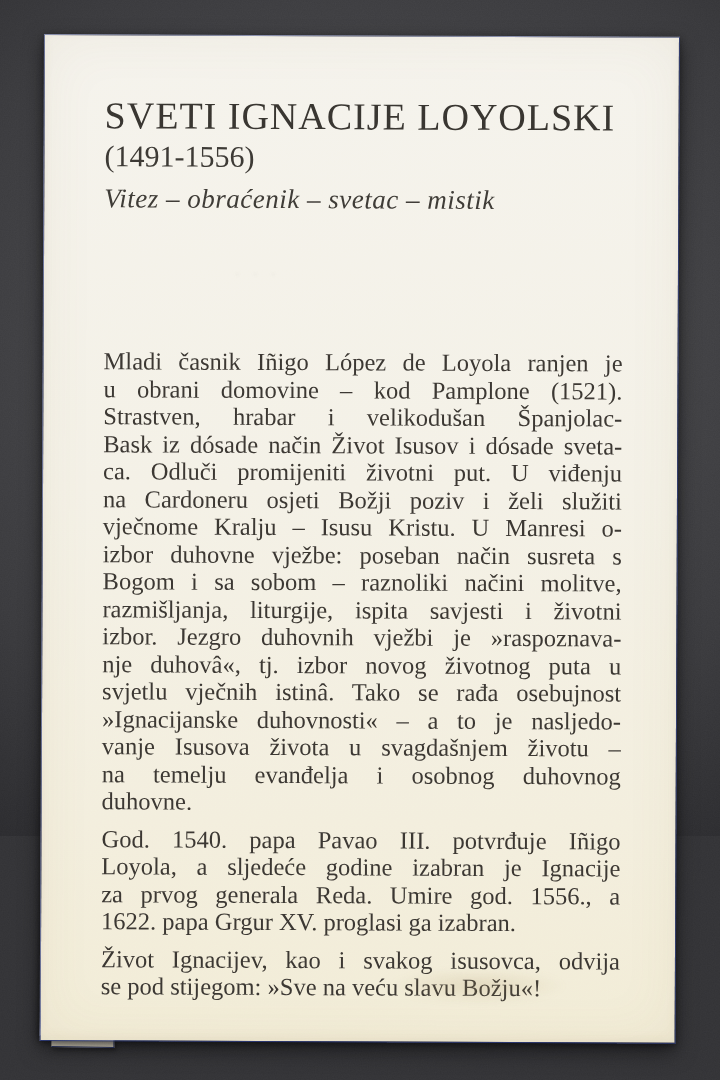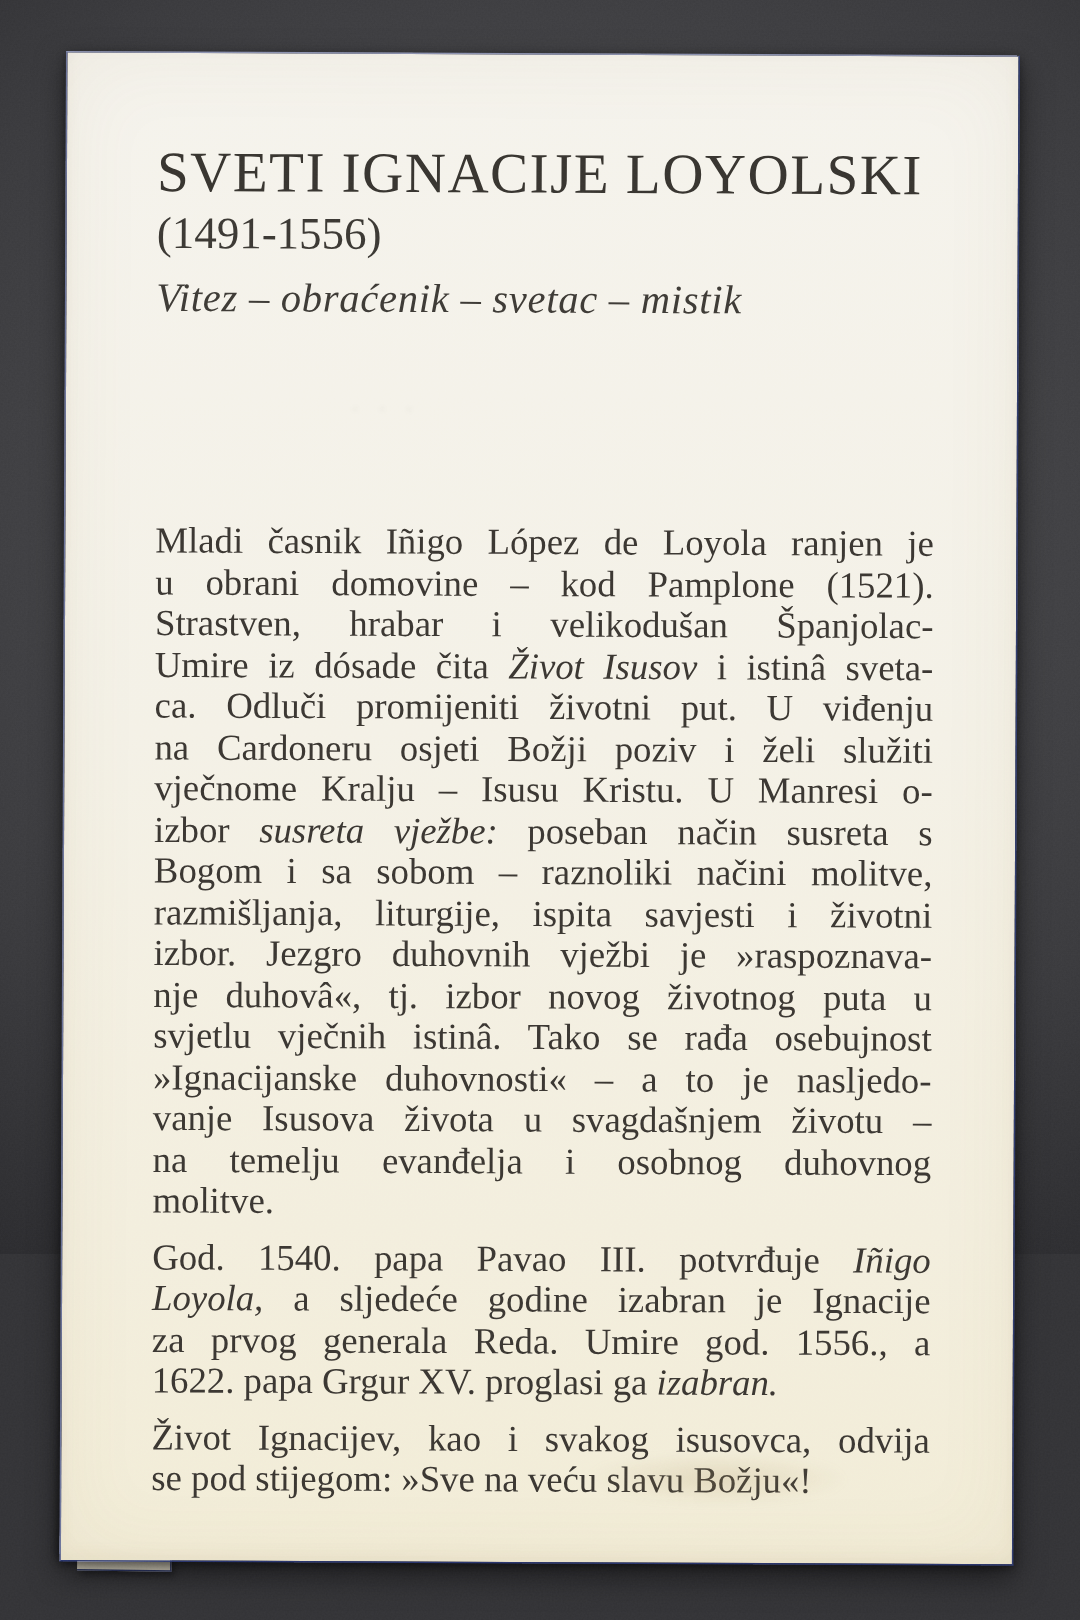--- a/index.html
+++ b/index.html
@@ -29,21 +29,21 @@
   .title{font-size:38px;line-height:44px;font-weight:normal;letter-spacing:1px;
        margin:58px 0 0 0;color:#36332e;white-space:nowrap;}
   .years{font-size:30px;line-height:34px;margin-top:2px;color:#3a3732;}
   .subtitle{font-size:27px;line-height:34px;margin-top:8px;font-style:italic;
        letter-spacing:.5px;color:#3c3934;}
   .bodytext{margin-top:132px;font-size:24.5px;line-height:27.5px;color:#393530;}
   .para{margin:0 0 10px 0;}
   .para:last-child{margin-bottom:0;}
   .line{text-align:justify;text-align-last:justify;}
   .line.last{text-align-last:left;}
-  .it{font-style:italic;}
+  .it{}
   .ghost-marks{position:absolute;left:190px;top:225px;width:260px;height:60px;
        color:rgba(95,95,108,.06);font-size:24px;letter-spacing:3px;
        filter:blur(1.5px);pointer-events:none;}
   .stain{position:absolute;left:352px;top:932px;width:170px;height:34px;border-radius:50%;
        background:radial-gradient(ellipse at center, rgba(168,146,95,.22) 0%, rgba(168,146,95,0) 75%);
        filter:blur(3px);pointer-events:none;}
 </style>
 </head>
 <body>
 
@@ -58,34 +58,34 @@
 
     <h1 class="title">SVETI IGNACIJE LOYOLSKI</h1>
     <div class="years">(1491-1556)</div>
     <div class="subtitle">Vitez – obraćenik – svetac – mistik</div>
 
     <div class="bodytext" id="body-paras">
         <div class="para">
           <div class="line"><span>Mladi časnik Iñigo López de Loyola ranjen je</span></div>
           <div class="line"><span>u obrani domovine – kod Pamplone (1521).</span></div>
           <div class="line"><span>Strastven, hrabar i velikodušan Španjolac-</span></div>
-          <div class="line"><span>Umire iz dósade čita </span><span class="it">Život Isusov</span><span> i istinâ sveta-</span></div>
+          <div class="line"><span>Bask iz dósade način </span><span class="it">Život Isusov</span><span> i dósade sveta-</span></div>
           <div class="line"><span>ca. Odluči promijeniti životni put. U viđenju</span></div>
           <div class="line"><span>na Cardoneru osjeti Božji poziv i želi služiti</span></div>
           <div class="line"><span>vječnome Kralju – Isusu Kristu. U Manresi o-</span></div>
-          <div class="line"><span>izbor </span><span class="it">susreta vježbe:</span><span> poseban način susreta s</span></div>
+          <div class="line"><span>izbor </span><span class="it">duhovne vježbe:</span><span> poseban način susreta s</span></div>
           <div class="line"><span>Bogom i sa sobom – raznoliki načini molitve,</span></div>
           <div class="line"><span>razmišljanja, liturgije, ispita savjesti i životni</span></div>
           <div class="line"><span>izbor. Jezgro duhovnih vježbi je »raspoznava-</span></div>
           <div class="line"><span>nje duhovâ«, tj. izbor novog životnog puta u</span></div>
           <div class="line"><span>svjetlu vječnih istinâ. Tako se rađa osebujnost</span></div>
           <div class="line"><span>»Ignacijanske duhovnosti« – a to je nasljedo-</span></div>
           <div class="line"><span>vanje Isusova života u svagdašnjem životu –</span></div>
           <div class="line"><span>na temelju evanđelja i osobnog duhovnog</span></div>
-          <div class="line last"><span>molitve.</span></div>
+          <div class="line last"><span>duhovne.</span></div>
         </div>
         <div class="para">
           <div class="line"><span>God. 1540. papa Pavao III. potvrđuje </span><span class="it">Iñigo</span></div>
           <div class="line"><span class="it">Loyola,</span><span> a sljedeće godine izabran je Ignacije</span></div>
           <div class="line"><span>za prvog generala Reda. Umire god. 1556., a</span></div>
           <div class="line last"><span>1622. papa Grgur XV. proglasi ga </span><span class="it">izabran.</span></div>
         </div>
         <div class="para">
           <div class="line"><span>Život Ignacijev, kao i svakog isusovca, odvija</span></div>
           <div class="line last"><span>se pod stijegom: »Sve na veću slavu Božju«!</span></div>

